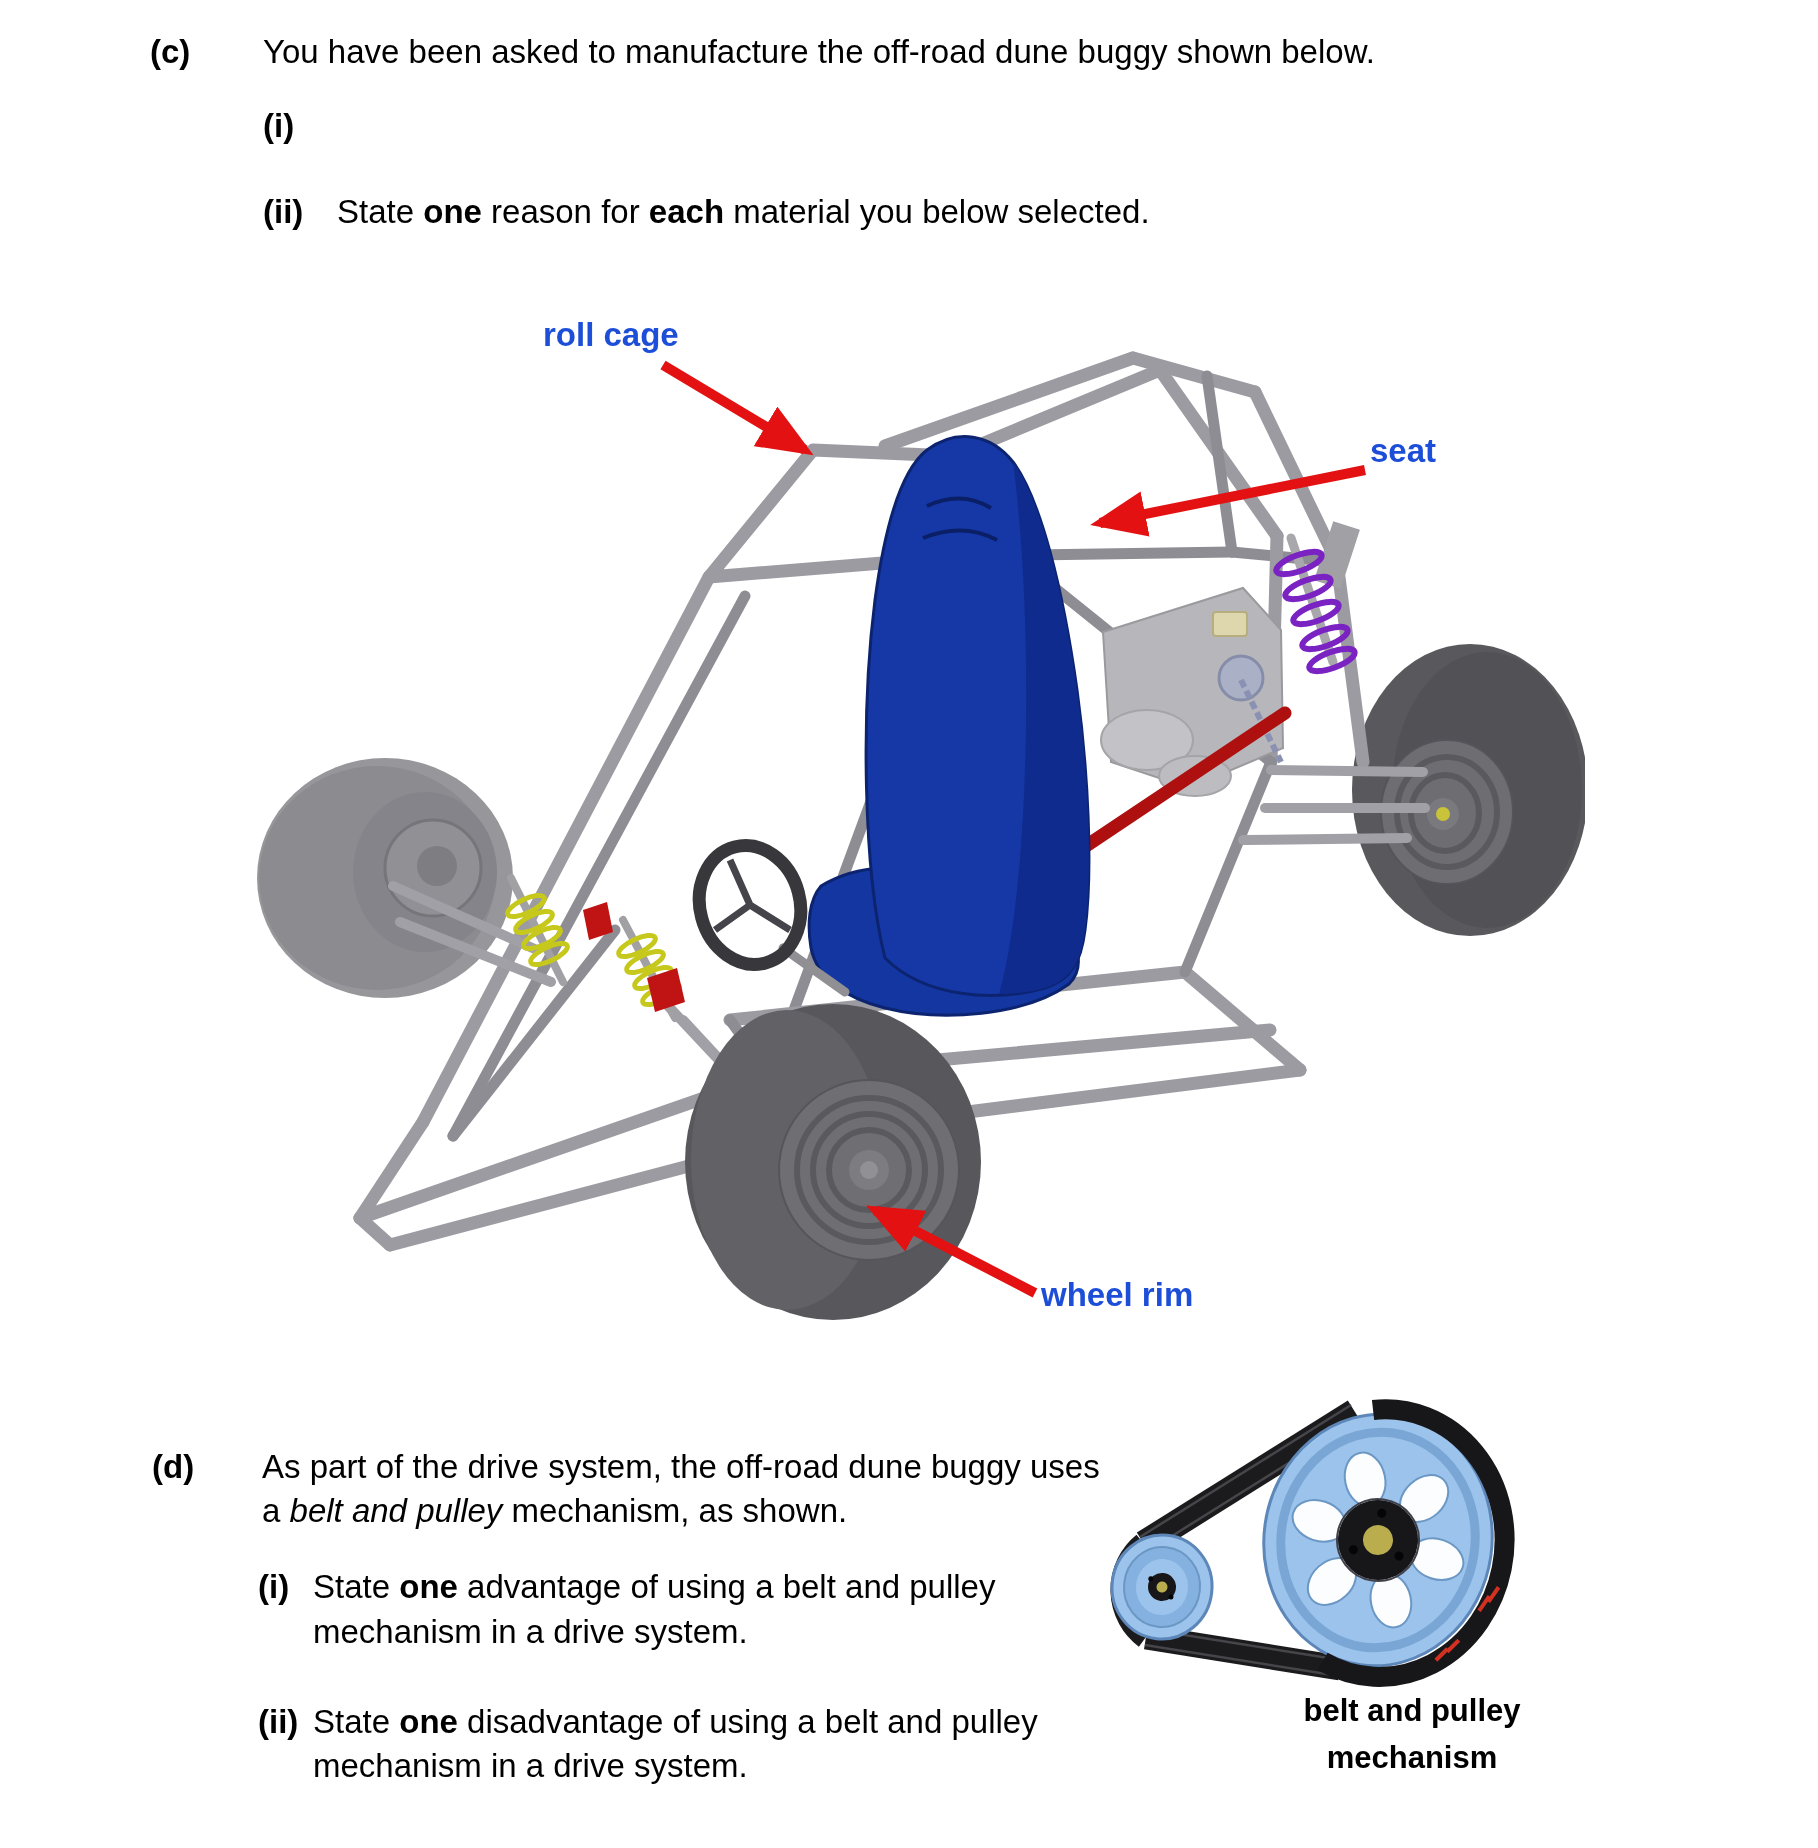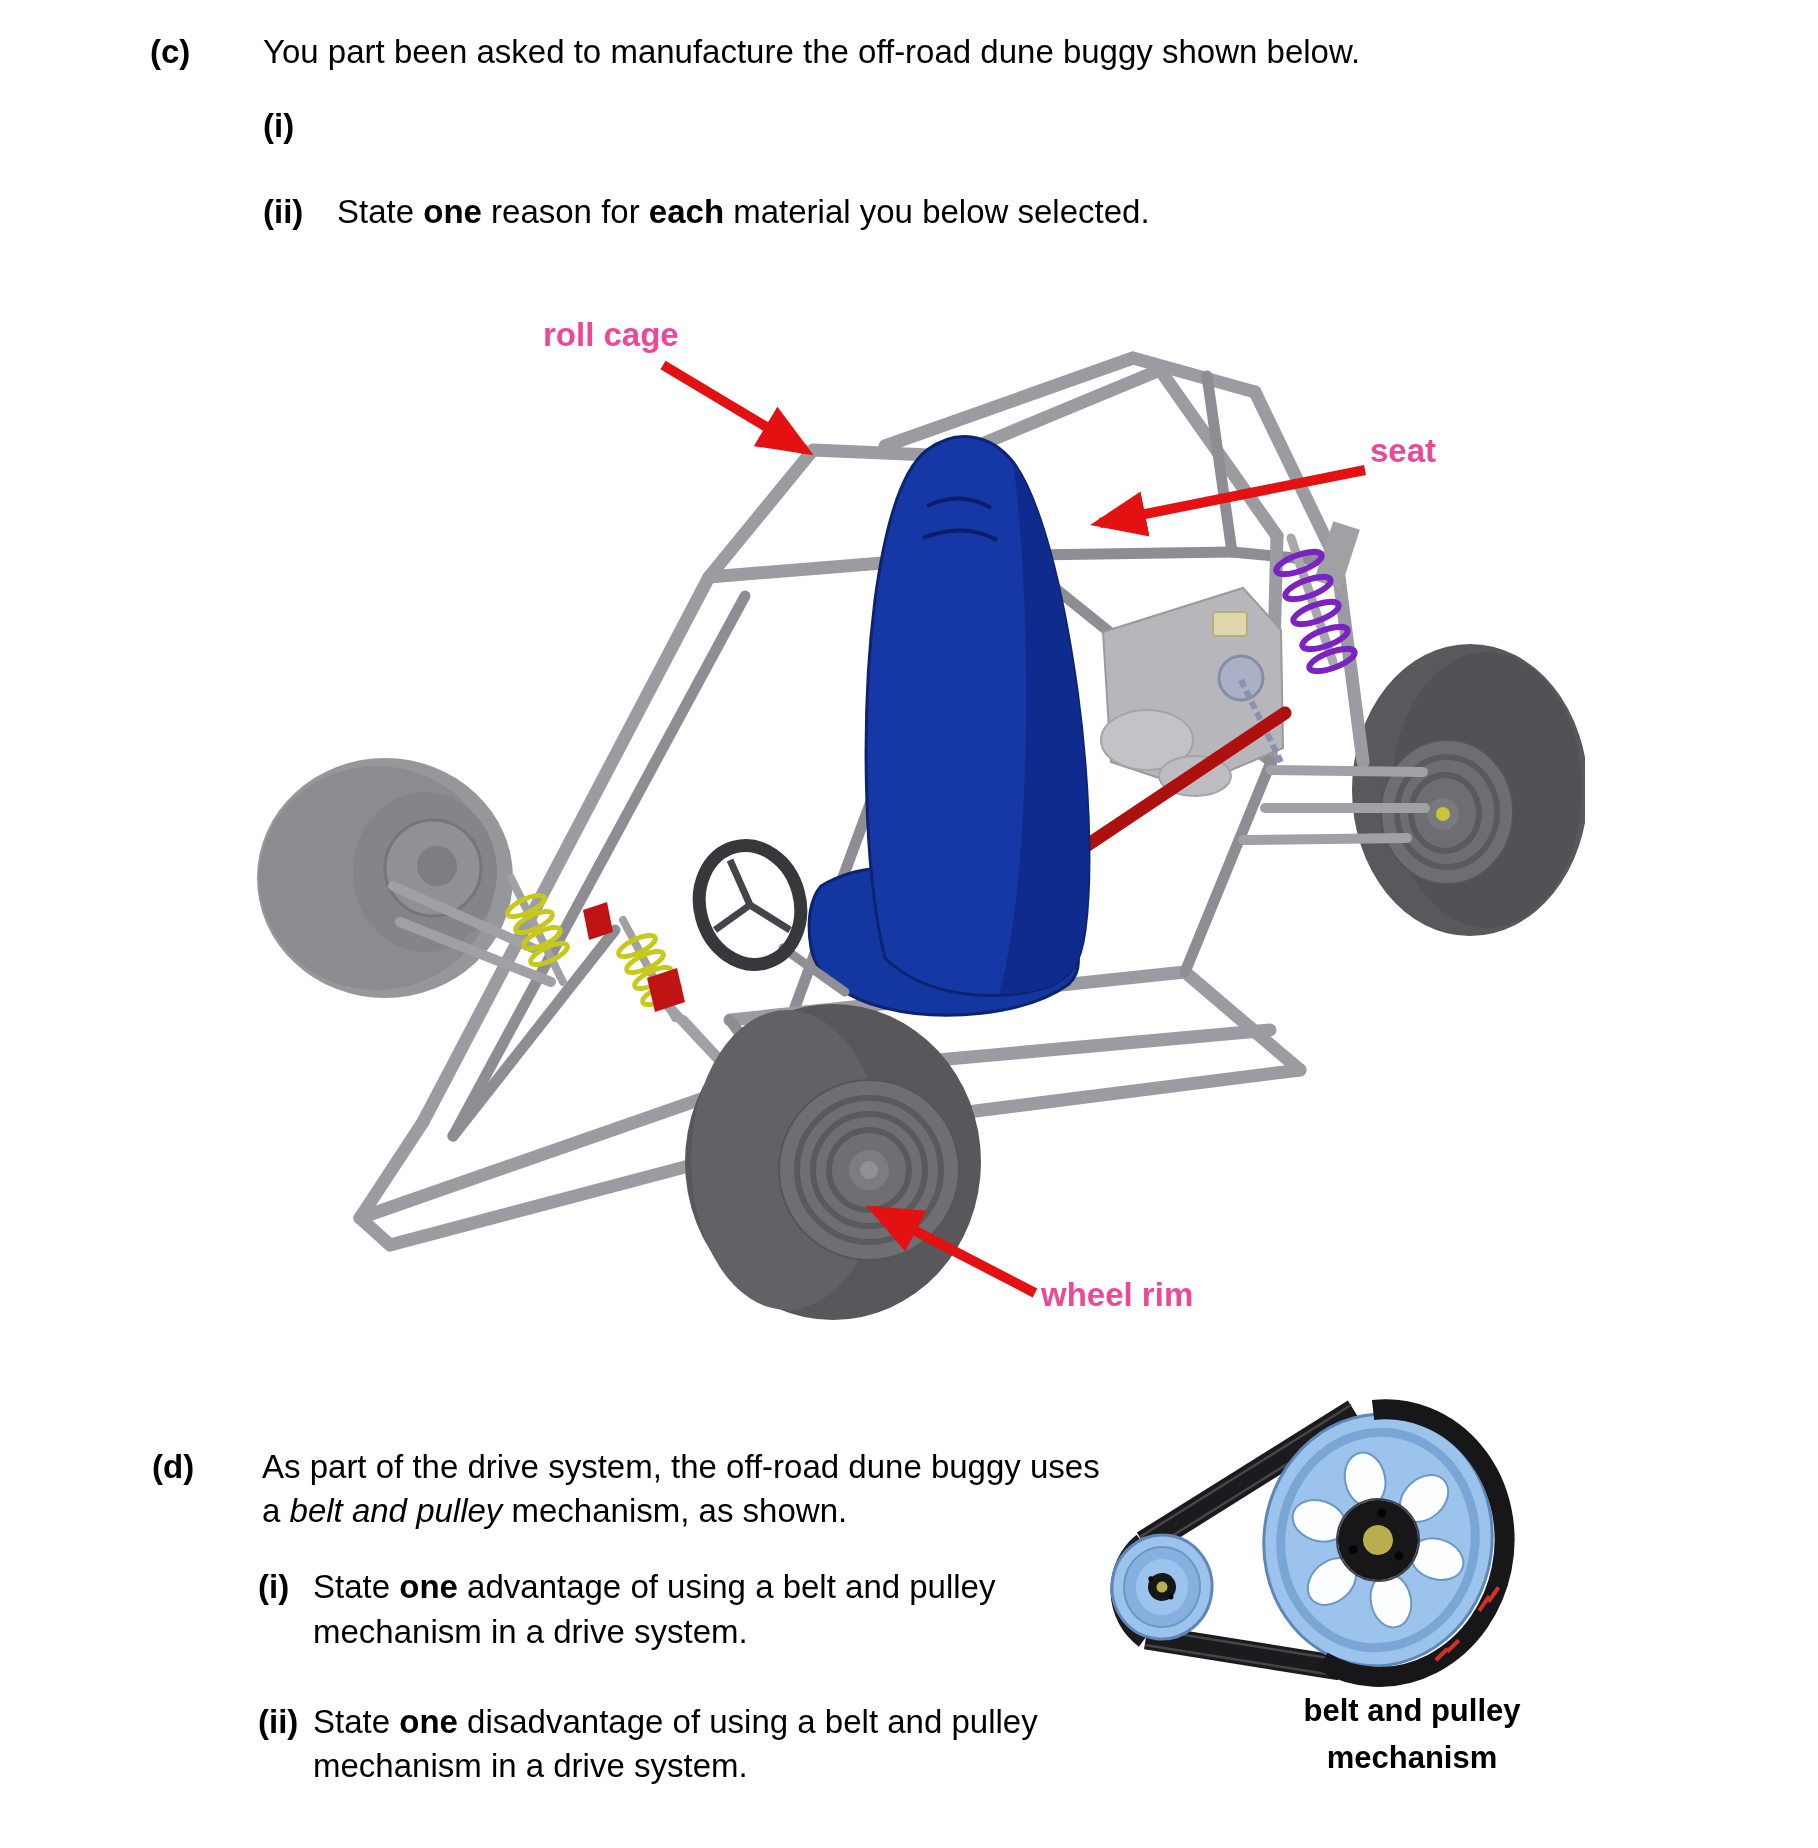--- a/index.html
+++ b/index.html
@@ -3,38 +3,38 @@
 <meta charset="utf-8">
 <style>
   html,body { margin:0; padding:0; background:#ffffff; }
   .page {
     position:relative; width:1818px; height:1848px; background:#ffffff;
     font-family:"Liberation Sans", sans-serif; color:#000000; overflow:hidden;
   }
   .t { position:absolute; font-size:33px; line-height:1.2; white-space:nowrap; color:#000; }
   .b { font-weight:bold; }
   .it { font-style:italic; }
-  .fig-label { position:absolute; font-size:33px; font-weight:bold; white-space:nowrap; color:#ec4899; }
+  .fig-label { position:absolute; font-size:33px; font-weight:bold; white-space:nowrap; color:#1d4ed8; }
   .caption { position:absolute; left:1212px; width:400px; text-align:center; font-size:31px; font-weight:bold; line-height:1.2; }
   svg { position:absolute; }
   .tube { fill:none; stroke:#9b9ba1; stroke-width:13; stroke-linecap:round; stroke-linejoin:round; }
   .tube2 { fill:none; stroke:#8d8d93; stroke-width:11; stroke-linecap:round; stroke-linejoin:round; }
   .arm { fill:none; stroke:#a0a0a6; stroke-width:10; stroke-linecap:round; }
   .ring { fill:none; stroke:#5a5a5e; stroke-width:6; }
   .coil-y { fill:none; stroke:#c6c91c; stroke-width:5; }
   .coil-p { fill:none; stroke:#7a22c2; stroke-width:6; }
   .ridge { fill:none; stroke:#45454a; stroke-width:2.5; }
 </style>
 </head>
 <body>
 
 <div class="page">
 
   <div class="t b" style="left:150px;top:32px">(c)</div>
-  <div class="t" style="left:263px;top:32px">You part been asked to manufacture the off-road dune buggy shown below.</div>
+  <div class="t" style="left:263px;top:32px">You have been asked to manufacture the off-road dune buggy shown below.</div>
 
   <div class="t b" style="left:263px;top:106px">(i)</div>
 
   <div class="t b" style="left:263px;top:192px">(ii)</div>
   <div class="t" style="left:337px;top:192px"><span>State </span><span class="b">one</span><span> reason for </span><span class="b">each</span><span> material you below selected.</span></div>
 
   <svg style="left:185px;top:330px" width="1400" height="1060" viewBox="0 0 1400 1060">
     <defs>
       <marker id="arrowhead" markerWidth="5.6" markerHeight="4.6" refX="4.6" refY="2.3" orient="auto">
         <path d="M 0 0 L 5.6 2.3 L 0 4.6 Z" fill="#e31111"></path>

